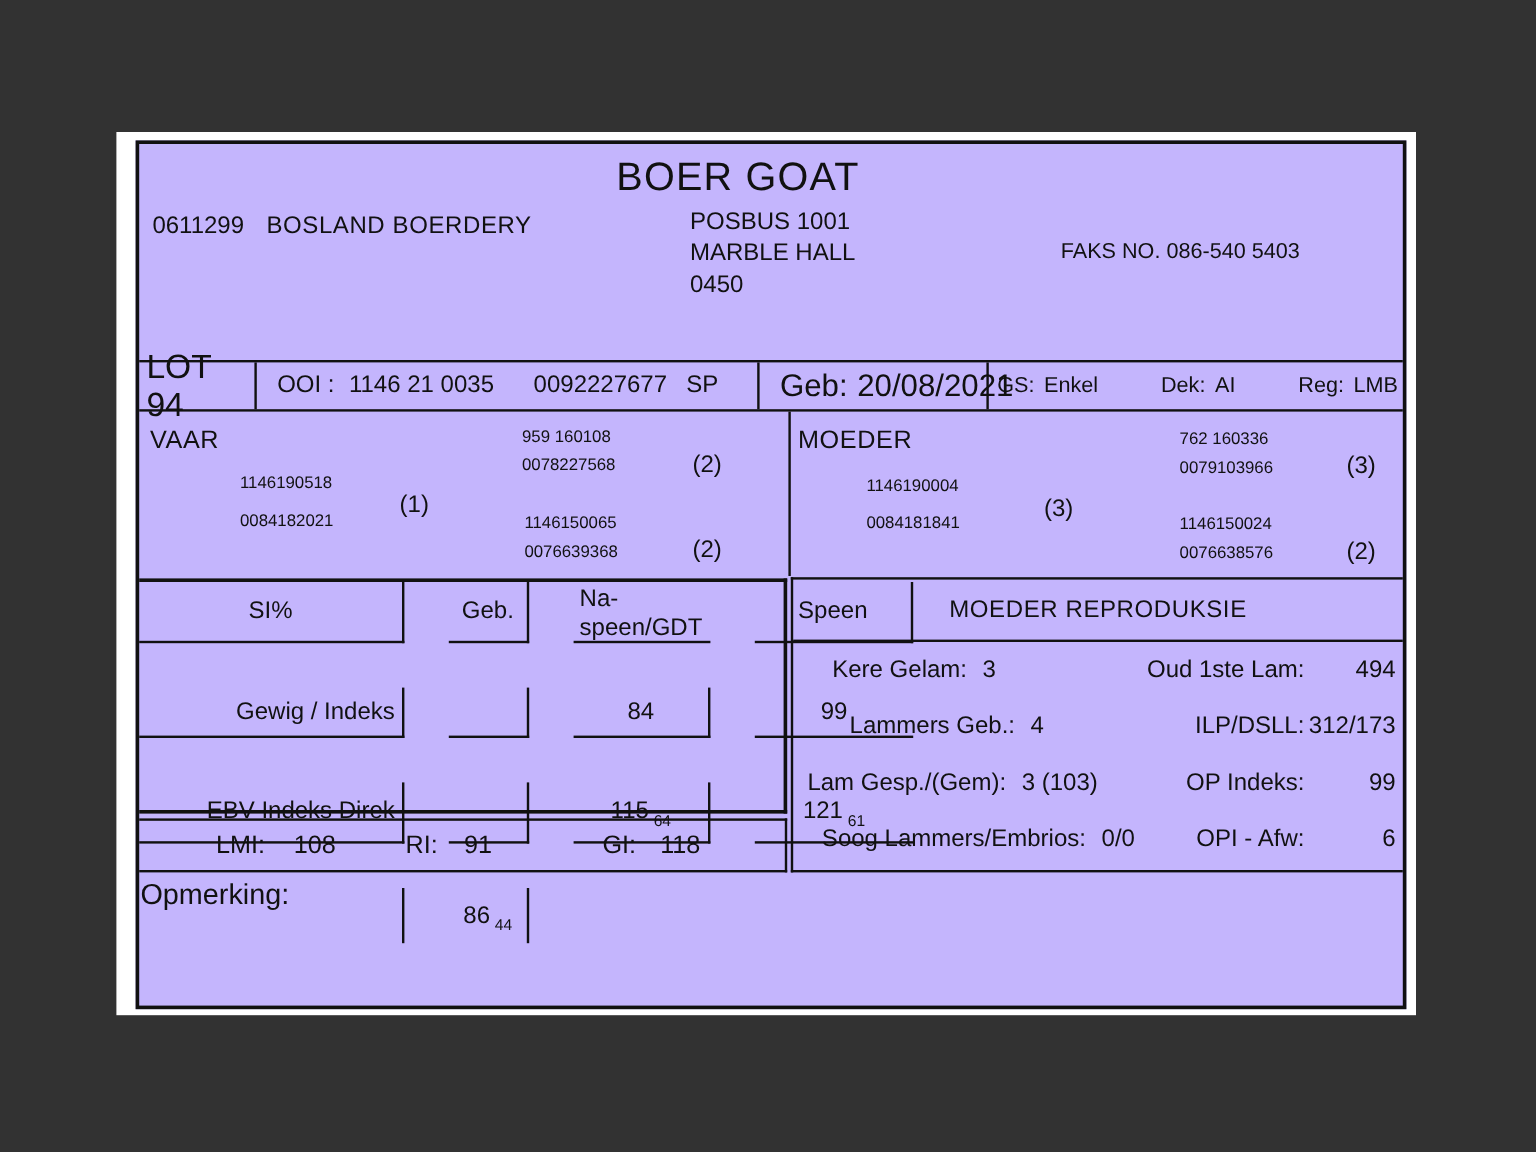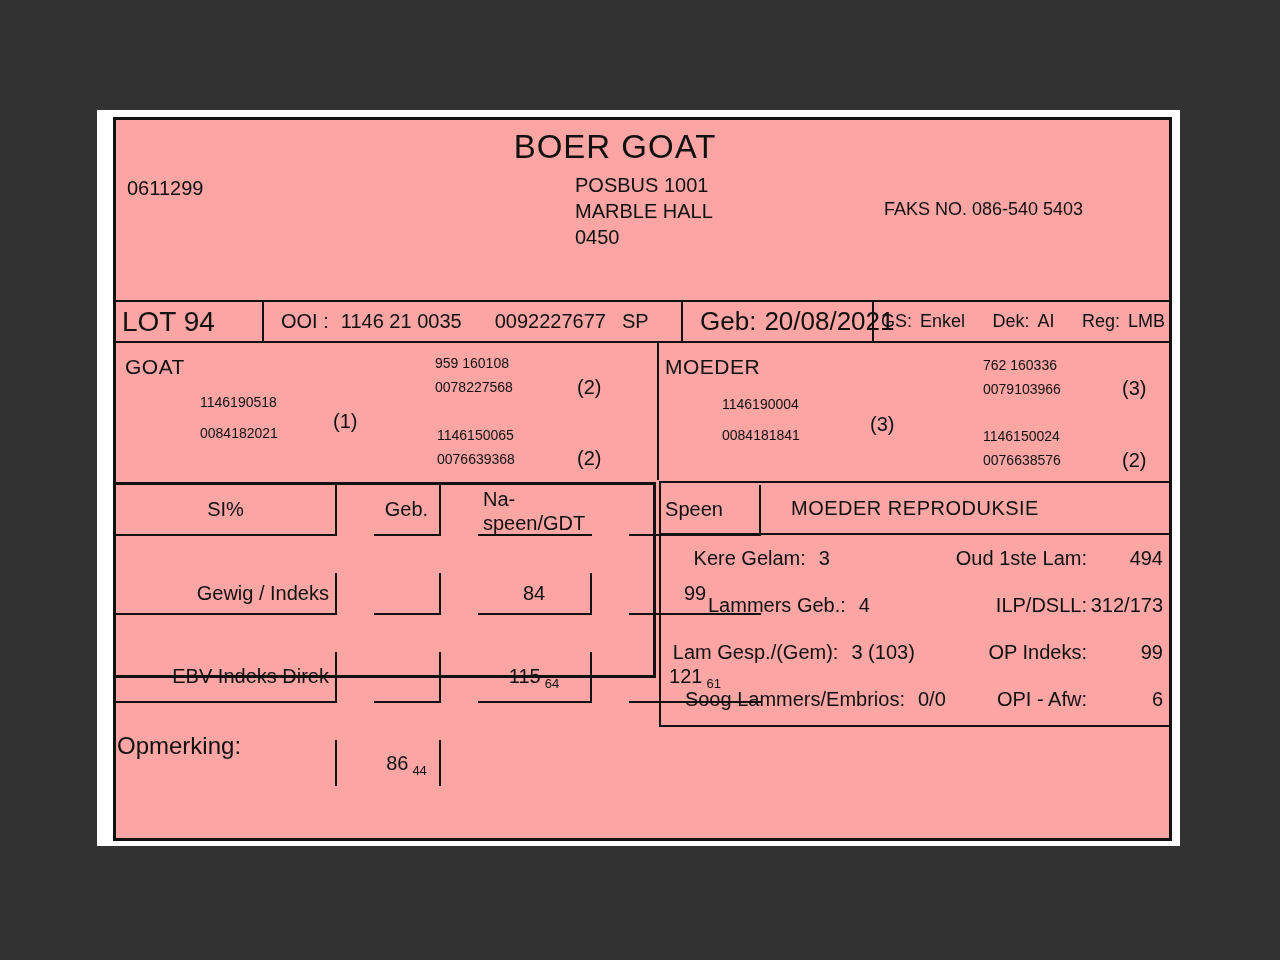--- a/index.html
+++ b/index.html
@@ -11,35 +11,35 @@
     color:#111;
     overflow:hidden;
   }
   .page{
     position:absolute;left:97px;top:110px;width:1083px;height:736px;
     background:#ffffff;
   }
   .card{
     position:absolute;left:16px;top:7px;width:1053px;height:718px;
     border:3px solid #111;
-    background:#fca5a5;
+    background:#c4b5fd;
   }
   .abs{position:absolute;}
   
   .title{top:8px;left:0;right:55px;text-align:center;font-size:33px;letter-spacing:1px;white-space:nowrap;}
   .breeder-no{left:11px;top:57px;font-size:20px;}
   .breeder-name{left:106px;top:57px;font-size:20px;letter-spacing:.5px;}
   .address{left:459px;top:52px;font-size:20px;line-height:26px;}
   .address span{display:block;}
   .contact{left:768px;top:77px;font-size:18px;line-height:25px;}
   .contact span{display:block;}
   
   .lot-row{left:0;top:180px;width:1053px;height:43px;border-top:2px solid #111;border-bottom:2px solid #111;display:flex;box-sizing:border-box;}
   .lot-row .cell{box-sizing:border-box;display:flex;align-items:center;}
-  .lot-cell-1{width:148px;border-right:2px solid #111;padding-left:6px;font-size:28px;}
+  .lot-cell-1{width:98px;border-right:2px solid #111;padding-left:6px;font-size:28px;}
   .lot-cell-2{width:419px;border-right:2px solid #111;padding-left:17px;font-size:20px;}
   .lot-cell-3{width:191px;border-right:2px solid #111;padding-left:17px;font-size:26px;}
   .lot-cell-4{flex:1;padding:0 4px 0 7px;font-size:18px;justify-content:space-between;}
   .lot-cell-2 .ooi-id{margin-left:12px;}
   .lot-cell-2 .ooi-reg{margin-left:33px;}
   .lot-cell-2 .ooi-sfx{margin-left:16px;}
   .lot-cell-3 .geb-val{margin-left:8px;}
   .pair .v{margin-left:8px;}
   
   .pedigree{left:0;top:223px;width:1053px;height:137px;}
@@ -79,20 +79,21 @@
   .opmerking{left:1px;top:612px;font-size:24px;}
 </style>
 </head>
 <body>
 
 <div class="page">
   <div class="card">
 
     <div class="abs title">BOER GOAT</div>
     <div class="abs breeder-no">0611299</div>
+    <div class="abs breeder-name">BOSLAND BOERDERY</div>
     <div class="abs address">
       <span>POSBUS 1001</span>
       <span>MARBLE HALL</span>
       <span>0450</span>
     </div>
     <div class="abs contact">
       <span>FAKS NO. 086-540 5403</span>
     </div>
 
     <div class="abs lot-row">
@@ -110,21 +111,21 @@
       <div class="cell lot-cell-4">
         <span class="pair"><span>GS:</span><span class="v">Enkel</span></span>
         <span class="pair"><span>Dek:</span><span class="v">AI</span></span>
         <span class="pair"><span>Reg:</span><span class="v">LMB</span></span>
       </div>
     </div>
 
     <div class="abs pedigree">
       <div class="ped-divider"></div>
 
-      <span class="ped sec-label" style="left:9px;top:12px;">GOAT</span>
+      <span class="ped sec-label" style="left:9px;top:12px;">VAAR</span>
       <span class="ped" style="left:84px;top:51px;">1146190518</span>
       <span class="ped" style="left:84px;top:82px;">0084182021</span>
       <span class="ped ped-note" style="left:217px;top:67px;">(1)</span>
       <span class="ped" style="left:319px;top:12px;">959 160108</span>
       <span class="ped" style="left:319px;top:36px;">0078227568</span>
       <span class="ped ped-note" style="left:461px;top:33px;">(2)</span>
       <span class="ped" style="left:321px;top:84px;">1146150065</span>
       <span class="ped" style="left:321px;top:108px;">0076639368</span>
       <span class="ped ped-note" style="left:461px;top:104px;">(2)</span>
 
@@ -170,20 +171,28 @@
       <div class="tc bR"></div>
       <div class="tc bR">
           <span>86</span>
           <span class="subnum">44</span>
         </div>
       <div class="tc">
           <span></span>
         </div>
     </div>
 
+    <div class="abs lmi-box">
+      <span class="m-lmi-l">LMI:</span>
+      <span class="m-lmi-v">108</span>
+      <span class="m-ri-l">RI:</span>
+      <span class="m-ri-v">91</span>
+      <span class="m-gi-l">GI:</span>
+      <span class="m-gi-v">118</span>
+    </div>
 
     <div class="abs rep-panel">
       <div class="rep-head">MOEDER REPRODUKSIE</div>
       <div class="rep-rows">
         <div class="rep-row">
           <span class="l-pair">
               <span class="rl">Kere Gelam:</span>
               <span class="rv">3</span>
             </span>
           <span class="r-pair">

